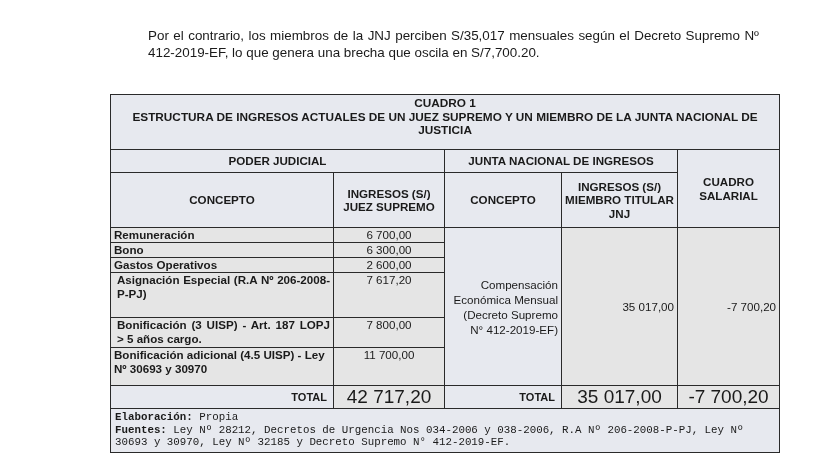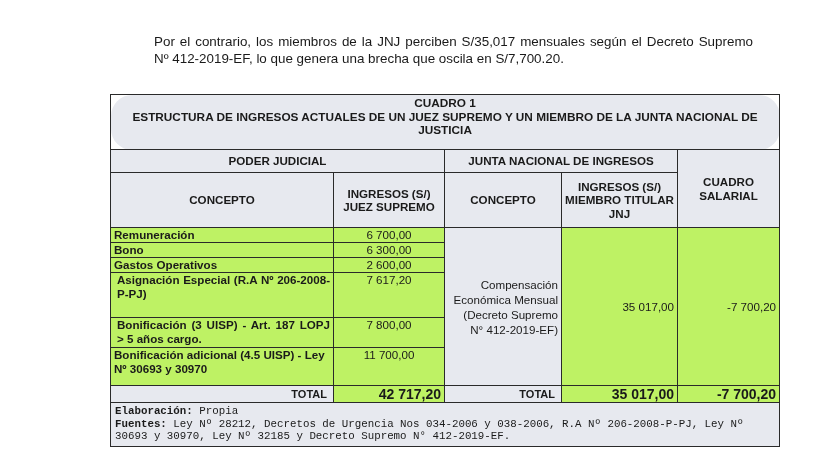--- a/index.html
+++ b/index.html
@@ -1,33 +1,33 @@
 <!DOCTYPE html>
 <html><head>
 <meta charset="utf-8">
 <style>
   html, body { margin: 0; padding: 0; background: #ffffff; }
   body { width: 829px; height: 459px; position: relative; overflow: hidden;
          font-family: "Liberation Sans", sans-serif; color: #1a1a1a; }
   .para { position: absolute; left: 146px; top: 26px; width: 615px;
           font-size: 13.4px; line-height: 16.5px; text-align: justify; }
-  .para p { margin: 8px; }
+  .para p { margin: 2px; }
   table { position: absolute; left: 110px; top: 94px; width: 669px;
           border-collapse: collapse; table-layout: fixed; font-size: 11.6px; }
   td, th { border: 1px solid #2a2a2a; padding: 0 3px; vertical-align: top; }
   .shade { background: #e7e9ef; }
-  .white { background: #bef264; }
-  .title { text-align: center; font-weight: bold; font-size: 11.8px; line-height: 13.5px; padding: 2px 4px 6px; border-radius: 21px; }
+  .white { background: #e5e5e5; }
+  .title { text-align: center; font-weight: bold; font-size: 11.8px; line-height: 13.5px; padding: 2px 4px 6px; }
   .hdr { text-align: center; font-weight: bold; vertical-align: middle; line-height: 13.5px; }
   .lbl { font-weight: bold; line-height: 13.5px; }
   .lbl.just { text-align: justify; padding-left: 6px; }
   .num { text-align: center; line-height: 13.5px; }
   .mid { text-align: right; vertical-align: middle; line-height: 15px; }
   .total { font-weight: bold; font-size: 11px; text-align: right; padding-right: 6px; vertical-align: middle; }
-  .totnum { font-weight: bold; font-size: 14px; text-align: right; vertical-align: middle; }
+  .totnum { font-weight: normal; font-size: 19px; text-align: center; vertical-align: middle; }
   .foot { font-size: 10.8px; line-height: 12.5px; padding: 2px 4px 3px; font-family: Liberation Mono, monospace; }
   .foot b { font-weight: bold; }
 </style>
 </head>
 <body>
 
 <div class="para">
   <p>Por el contrario, los miembros de la JNJ perciben S/35,017 mensuales según el Decreto Supremo Nº 412-2019-EF, lo que genera una brecha que oscila en S/7,700.20.</p>
 </div>
 

